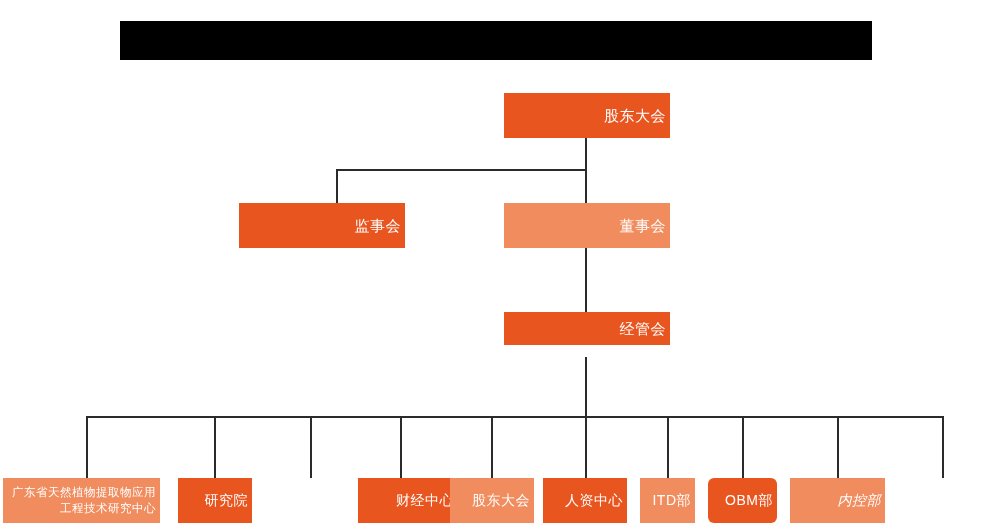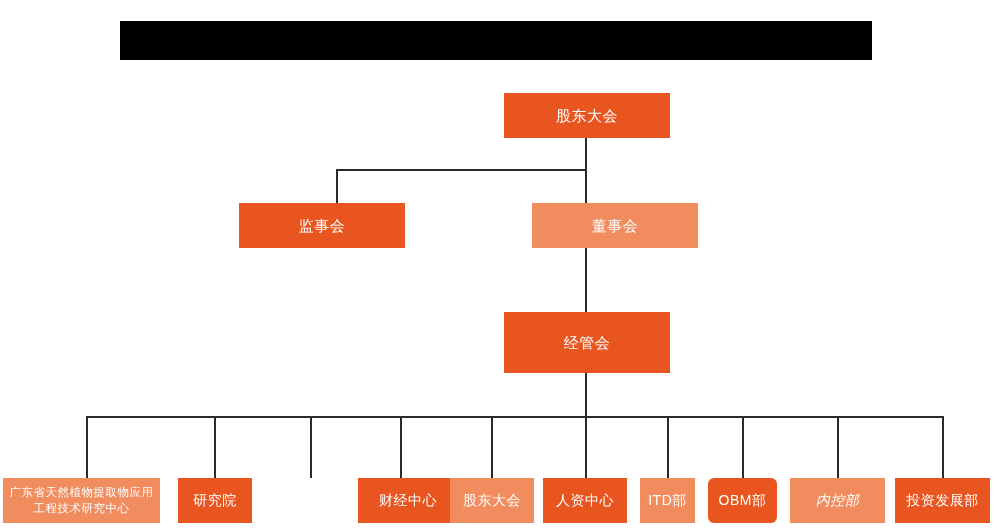--- a/index.html
+++ b/index.html
@@ -26,41 +26,41 @@
     height: 39px;
     background: #000000;
   }
   
   .node {
     position: absolute;
     box-sizing: border-box;
     display: flex;
     align-items: center;
     justify-content: center;
-    text-align: center;
+    text-align: right;
     color: #ffffff;
     line-height: 1.32;
     letter-spacing: 0.5px;
     user-select: none;
   }
   .node.deep   { background: #E9551F; }
   .node.light  { background: #F08C5E; }
 
   .node .label {
     display: block;
     width: 100%;
     padding: 0 4px;
     box-sizing: border-box;
   }
 
   
   .n-shareholders { left: 504px; top: 93px;  width: 166px; height: 45px; font-size: 15px; }
   .n-supervisors  { left: 239px; top: 203px; width: 166px; height: 45px; font-size: 15px; }
-  .n-directors    { left: 532px; top: 203px; width: 166px; height: 45px; font-size: 15px; }
-  .n-management   { left: 504px; top: 312px; width: 166px; height: 61px; font-size: 15px; }
+  .n-directors    { left: 504px; top: 203px; width: 166px; height: 45px; font-size: 15px; }
+  .n-management   { left: 504px; top: 312px; width: 166px; height: 33px; font-size: 15px; }
 
   .dept {
     top: 478px;
     height: 45px;
     font-size: 14px;
   }
   .d-0 { left: 3px;   width: 157px; font-size: 11.5px; }
   .d-1 { left: 178px; width: 74px;  }
   .d-2 { left: 268px; width: 86px;  }
   .d-3 { left: 358px; width: 100px;  }
@@ -163,17 +163,14 @@
   </div>
   <div class="node light dept d-6">
     <span class="label">ITD部</span>
   </div>
   <div class="node deep dept d-7">
     <span class="label">OBM部</span>
   </div>
   <div class="node light dept d-8">
     <span class="label">内控部</span>
   </div>
-  <div class="node deep dept d-9">
-    <span class="label">投资发展部</span>
-  </div>
 
 </div>
 
 </body></html>

